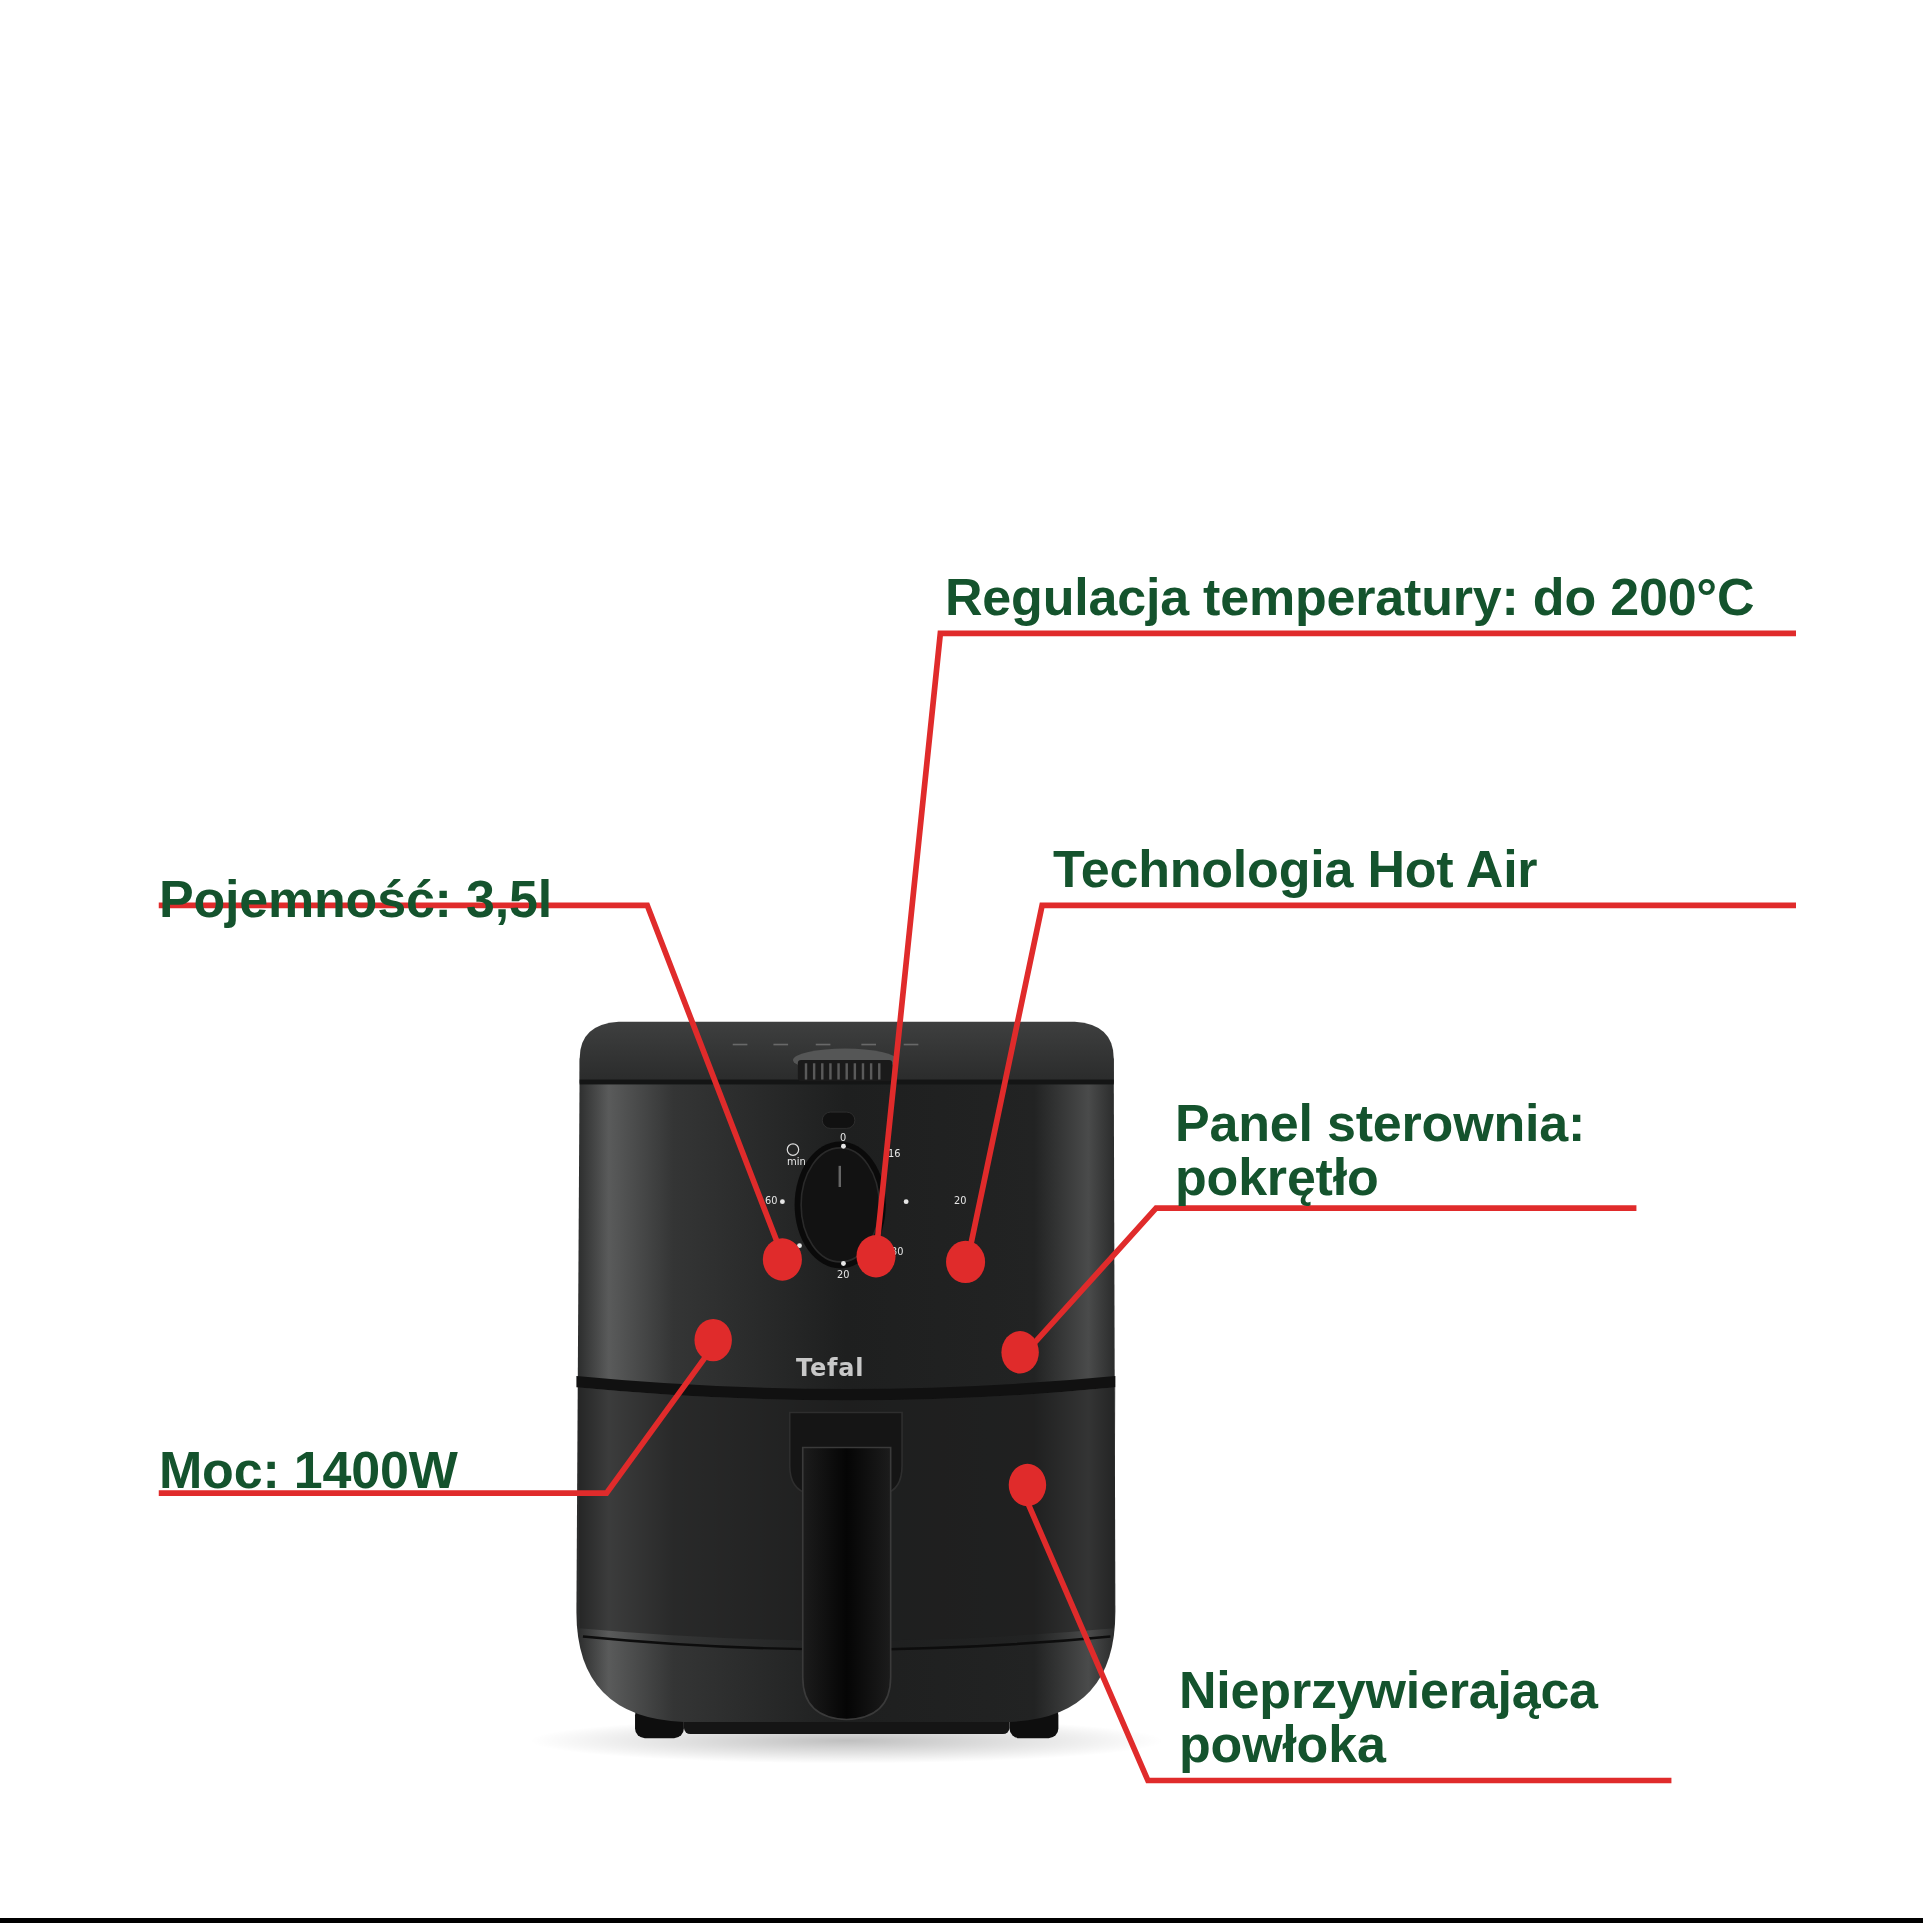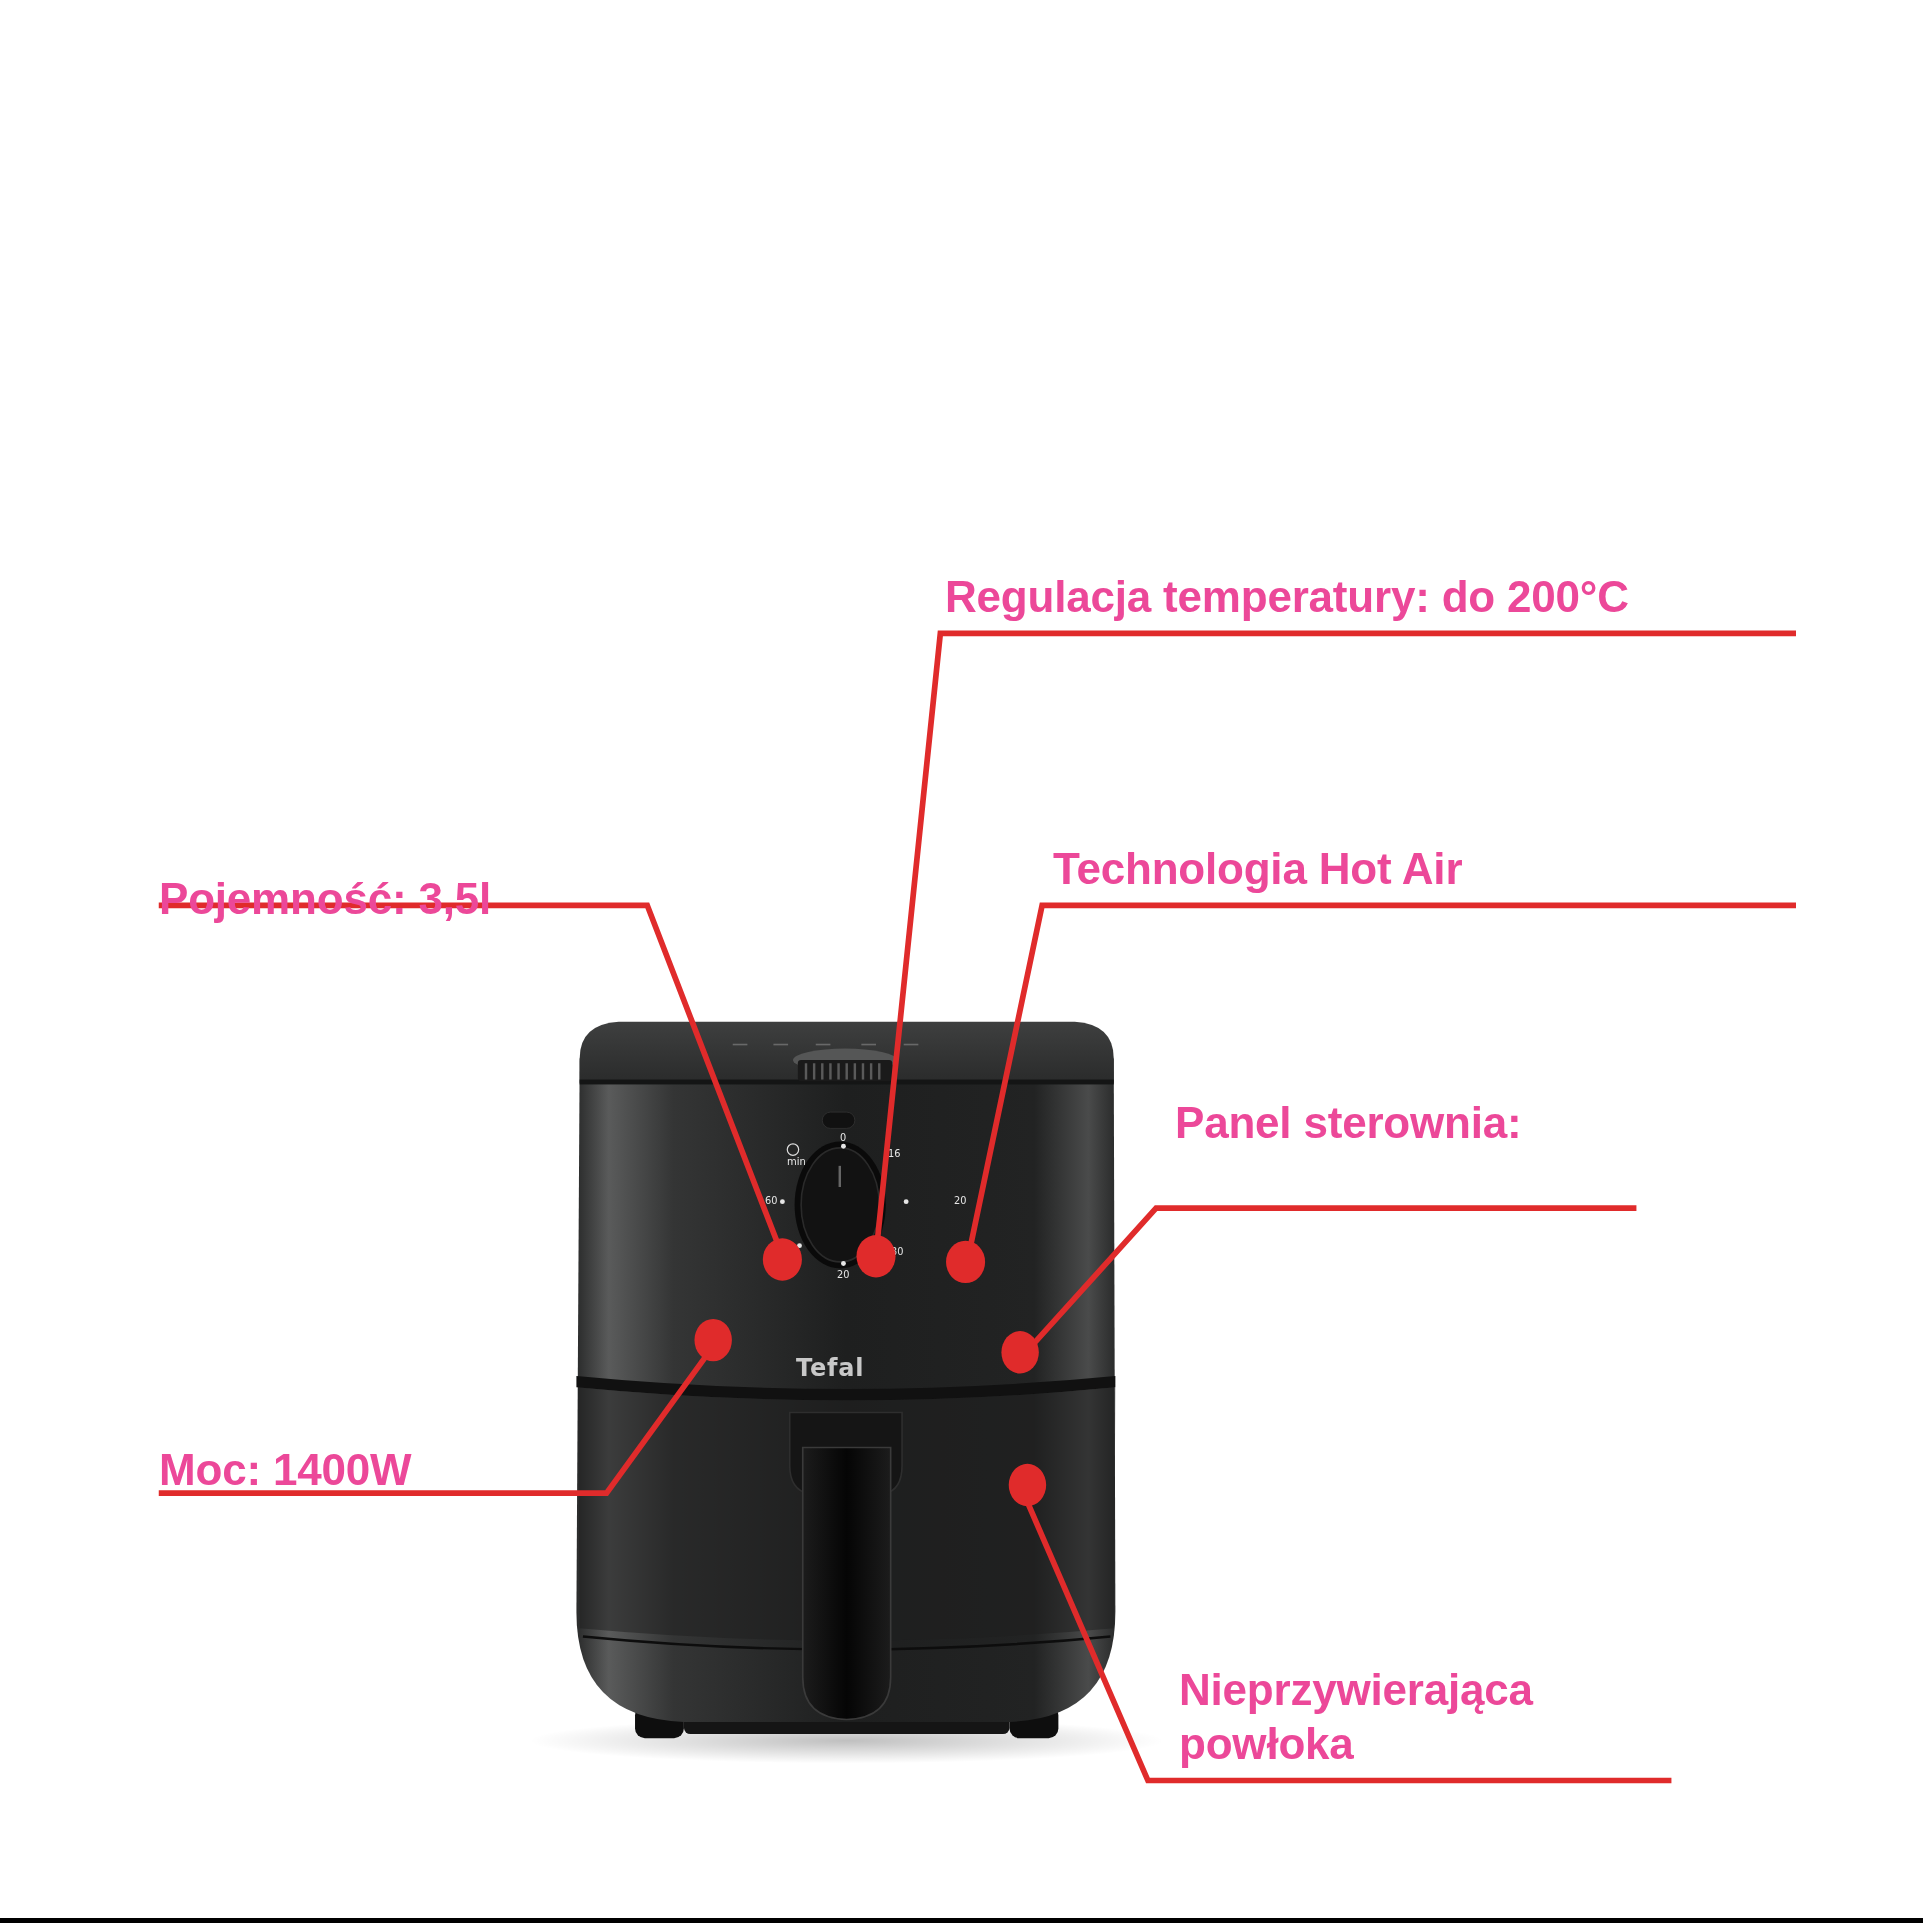--- a/index.html
+++ b/index.html
@@ -1,21 +1,21 @@
 <!DOCTYPE html>
 <html style="font-size:13px"><head>
   <meta charset="utf-8">
   <style>
     html, body { margin:0; padding:0; }
     body {
       width:1923px; height:1923px; position:relative; overflow:hidden;
       background:#ffffff; font-family:"Liberation Sans", sans-serif;
     }
     .label {
-      position:absolute; font-weight:bold; color:#ec4899; font-size:44px;
+      position:absolute; font-weight:bold; color:#14532d; font-size:52px;
       line-height:54px; white-space:nowrap; letter-spacing:-0.2px;
     }
     svg.overlay { position:absolute; left:0; top:0; }
     .bottom-bar { position:absolute; left:0; top:1918px; width:1923px; height:4.9px; background:#000; }
     .brand {
       position:absolute; left:796px; top:1313px; font-weight:bold; font-size:24px;
       color:#c8c8c8; letter-spacing:0.8px; font-family:"DejaVu Sans", sans-serif;margin-top:41px;
     }
     .tick {
       position:absolute; color:#e6e6e6; font-size:9.8px; font-family:"DejaVu Sans", sans-serif;
@@ -141,20 +141,21 @@
     <ellipse cx="1253" cy="1661" rx="23" ry="26"></ellipse>
     <ellipse cx="1262" cy="1824" rx="23" ry="26"></ellipse>
   </g>
 </svg>
 
 <div class="label" style="left:945px; top:570px;">Regulacja temperatury: do 200°C</div>
 <div class="label" style="left:159px; top:842px;margin-top:30px;">Pojemność: 3,5l</div>
 <div class="label" style="left:1053px; top:842px;">Technologia Hot Air</div>
 <div class="label" style="left:1163px; top:1096px;margin-left:12px;">
   <div>Panel sterownia:</div>
+  <div>pokrętło</div>
 </div>
 <div class="label" style="left:159px; top:1443px;">Moc: 1400W</div>
 <div class="label" style="left:1179px; top:1663px;">
   <div>Nieprzywierająca</div>
   <div>powłoka</div>
 </div>
 
 <div class="bottom-bar"></div>
 
 

